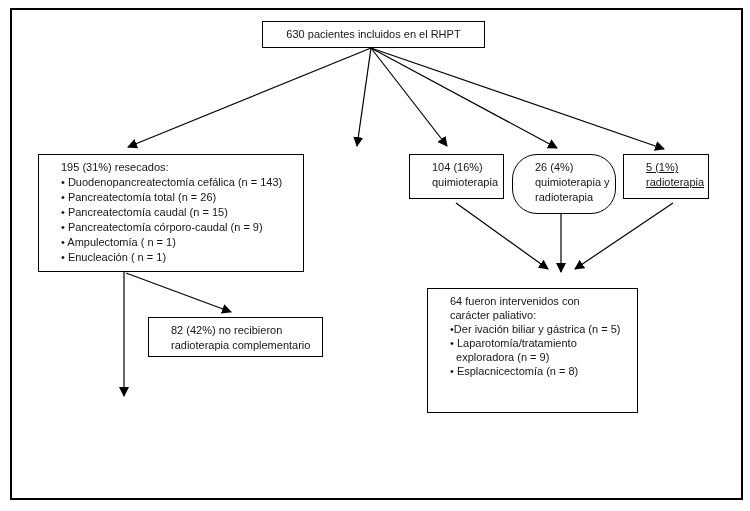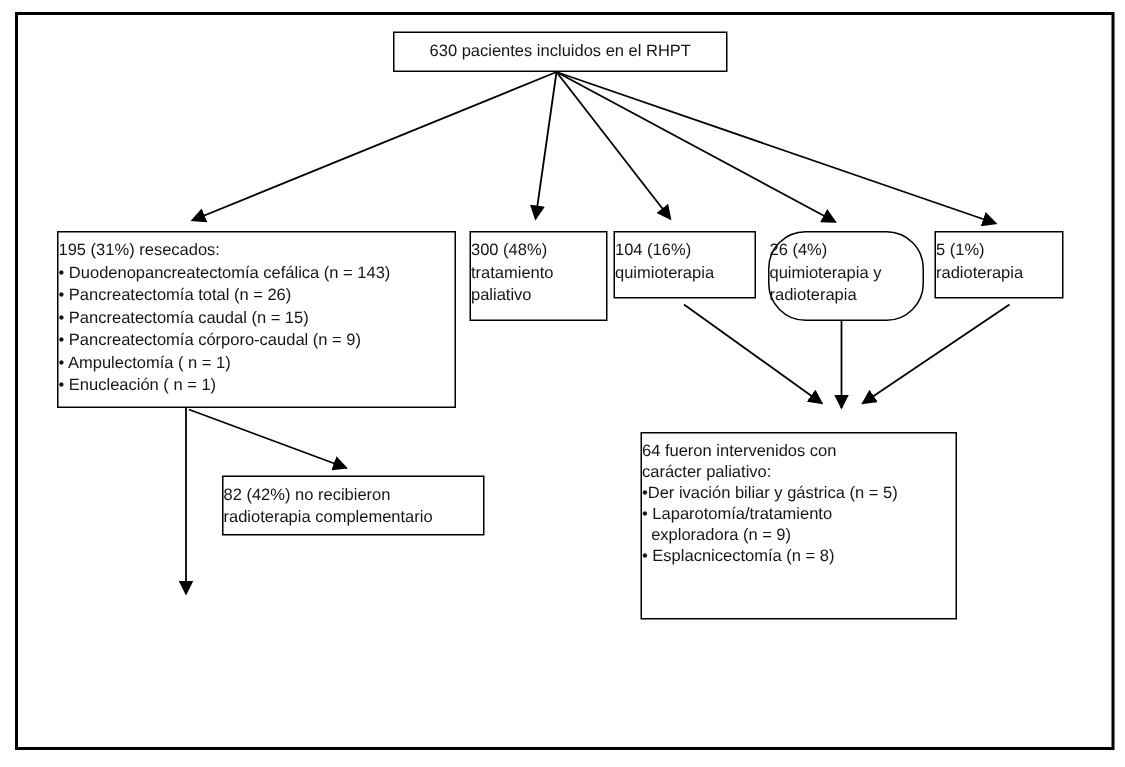--- a/index.html
+++ b/index.html
@@ -23,21 +23,21 @@
     position: absolute;
     left: 0; top: 0;
     width: 750px; height: 511px;
     pointer-events: none;
   }
   .box {
     position: absolute;
     background: #ffffff;
     border: 1px solid #000000;
     box-sizing: border-box;
-    padding: 5px 0;
+    padding: 5px 22px;
   }
   .line {
     font-size: 11px;
     line-height: 15px;
     white-space: pre;
     color: #161616;
   }
   .root-box {
     display: flex;
     align-items: center;
@@ -80,38 +80,33 @@
   <div class="box" style="left:38px; top:154px; width:266px; height:118px;">
     <div class="line">195 (31%) resecados:</div>
     <div class="line">• Duodenopancreatectomía cefálica (n = 143)</div>
     <div class="line">• Pancreatectomía total (n = 26)</div>
     <div class="line">• Pancreatectomía caudal (n = 15)</div>
     <div class="line">• Pancreatectomía córporo-caudal (n = 9)</div>
     <div class="line">• Ampulectomía ( n = 1)</div>
     <div class="line">• Enucleación ( n = 1)</div>
   </div>
 
-  <div class="box" style="left:313px; top:154px; width:92px; height:60px;">
-    <div class="line">300 (48%)</div>
-    <div class="line">tratamiento</div>
-    <div class="line">paliativo</div>
-  </div>
 
   <div class="box" style="left:409px; top:154px; width:95px; height:45px;">
     <div class="line">104 (16%)</div>
     <div class="line">quimioterapia</div>
   </div>
 
   <div class="box" style="left:512px; top:154px; width:104px; height:60px;border-radius:25px;">
     <div class="line">26 (4%)</div>
     <div class="line">quimioterapia y</div>
     <div class="line">radioterapia</div>
   </div>
 
-  <div class="box" style="left:623px; top:154px; width:86px; height:45px;">
+  <div class="box" style="left:623px; top:154px; width:86px; height:45px;text-decoration:underline;">
     <div class="line">5 (1%)</div>
     <div class="line">radioterapia</div>
   </div>
 
   <div class="box" style="left:148px; top:317px; width:175px; height:40px;">
     <div class="line">82 (42%) no recibieron</div>
     <div class="line">radioterapia complementario</div>
   </div>
 
 

